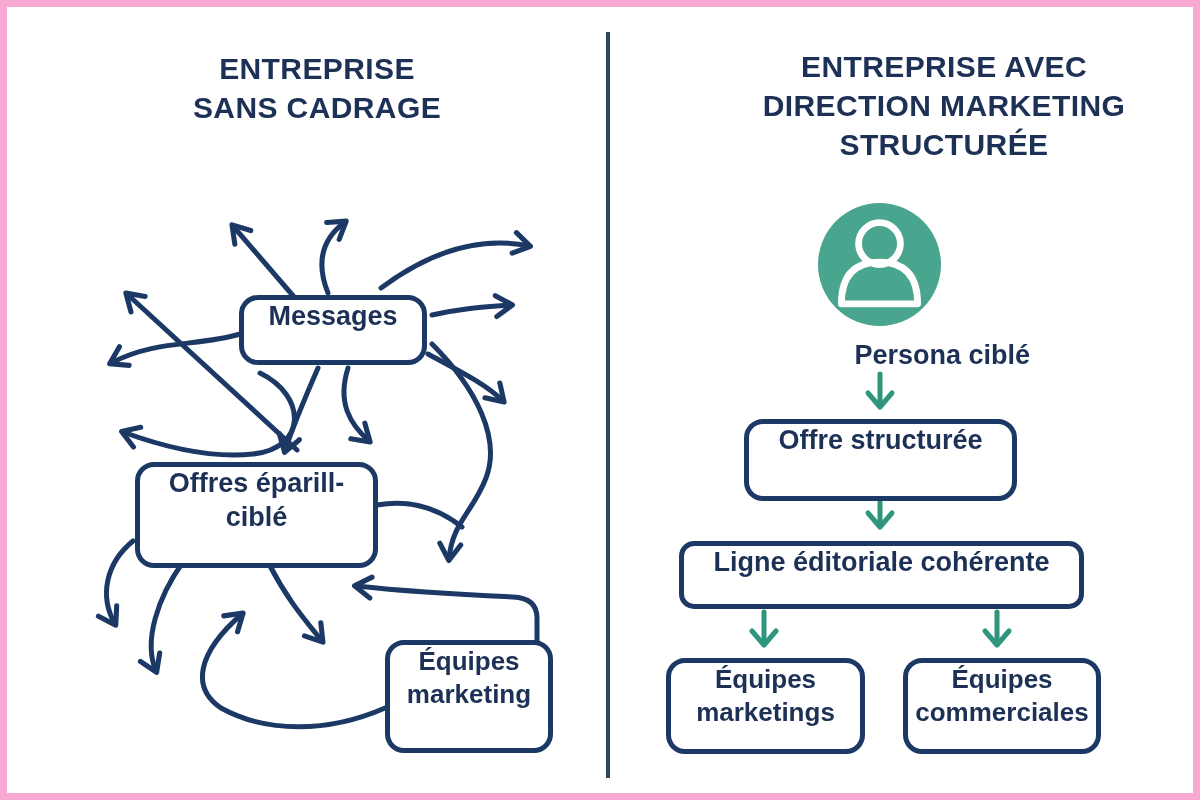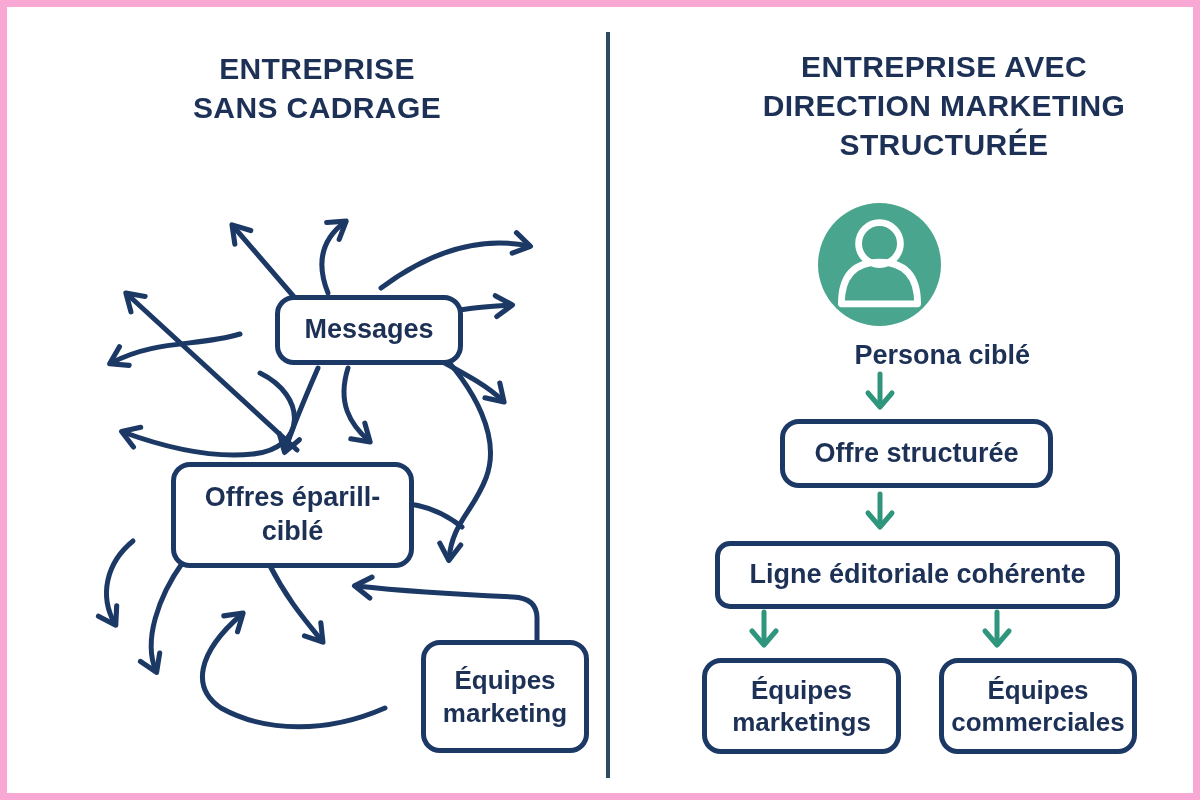--- a/index.html
+++ b/index.html
@@ -12,23 +12,23 @@
   .title {
     position:absolute; margin:0; z-index:3;
     font-weight:bold; color:#1d3156; text-align:center;
     font-size:30px; line-height:1.3; letter-spacing:.4px;
     white-space:pre-line;
   }
   .chaos { position:absolute; left:0; top:0; z-index:1; }
   .box {
     position:absolute; z-index:2; box-sizing:border-box;
     background:#ffffff; border:5px solid #1c3966; border-radius:19px;
-    display:flex; align-items:center; justify-content:center;
+    display:flex; align-items:flex-start; justify-content:center;
     text-align:center; color:#1d3156; font-weight:bold;
-    font-size:26px; line-height:1.25;margin-left:36px;
+    font-size:26px; line-height:1.25;
   }
   .divider { position:absolute; z-index:4; background:#2c4b60; }
   .persona-circle {
     position:absolute; z-index:2; border-radius:50%;
     background:#4aa58e; display:flex; align-items:center; justify-content:center;
   }
   .persona-label {
     position:absolute; z-index:2; text-align:right;
     color:#1d3156; font-weight:bold; font-size:27px;
   }
@@ -121,21 +121,21 @@
           <path d="M5 22 L17 36 L29 22"></path>
       </g>
     </svg>
     <svg class="green-arrow" style="left:973px; top:602px;" width="34" height="46" viewBox="0 0 34 46">
       <g fill="none" stroke="#2f957c" stroke-width="5" stroke-linecap="round" stroke-linejoin="round">
         <path d="M17 3 L17 33"></path>
           <path d="M5 22 L17 36 L29 22"></path>
       </g>
     </svg>
 
-    <div class="box" style="left:737px; top:412px; width:273px; height:69px; font-size:27px;">
+    <div class="box" style="left:737px; top:412px; width:273px; height:82px; font-size:27px;">
       <span class="pre">Offre structurée</span>
     </div>
 
     <div class="box" style="left:672px; top:534px; width:405px; height:68px; font-size:27px;border-radius:15px;">
       <span class="pre">Ligne éditoriale cohérente</span>
     </div>
 
     <div class="box" style="left:659px; top:651px; width:199px; height:96px;">
       <span class="pre">Équipes
 marketings</span>

